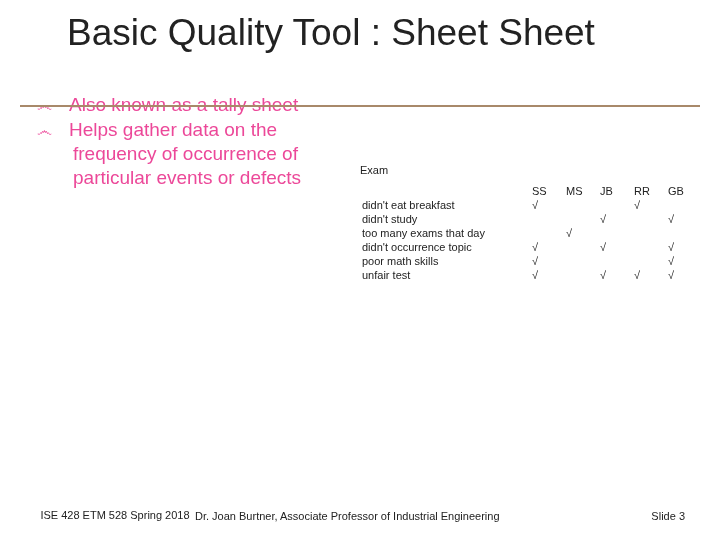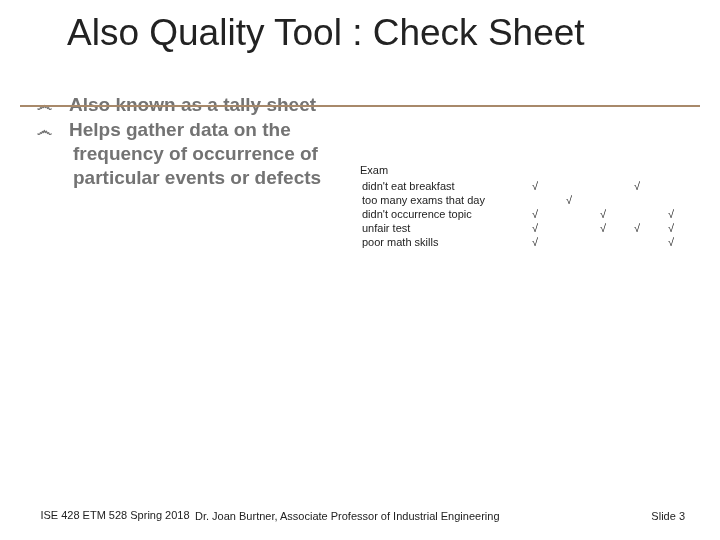--- a/index.html
+++ b/index.html
@@ -27,23 +27,22 @@
     height: 2px;
     background: #a8896a;
   }
   .content {
     display: flex;
     padding: 38px 20px 0 55px;
   }
   .bullets {
     width: 305px;
     font-size: 19px;
-    color: #737373;
+    color: #ec4899;
     line-height: 1.25;
-    font-weight: bold;
   }
   .bullet {
     margin-bottom: 2px;
     text-indent: -18px;
     padding-left: 18px;
   }
   .bullet-icon {
     display: inline-block;
     width: 14px;
     font-family: serif;
@@ -98,21 +97,21 @@
   .footer-right {
     position: absolute;
     right: 35px;
     bottom: 0;
   }
   tr.hdr td { padding-top: 6px; }
 </style>
 </head>
 <body>
 
-<div class="title">Also Quality Tool : Check Sheet</div>
+<div class="title">Basic Quality Tool : Sheet Sheet</div>
 <div class="title-underline"></div>
 
 <div class="content">
   <div class="bullets">
     <div class="bullet">
       <span class="bullet-icon">෴</span><span>Also known as a tally sheet</span>
     </div>
     <div class="bullet">
       <span class="bullet-icon">෴</span><span>Helps gather data on the frequency of occurrence of particular events or defects</span>
     </div>
@@ -126,58 +125,74 @@
     <table>
       <colgroup>
         <col class="rowh">
           <col class="data">
           <col class="data">
           <col class="data">
           <col class="data">
           <col class="data">
       </colgroup>
       <tbody>
+          <tr class="hdr">
+        <td></td>
+        <td>SS</td>
+        <td>MS</td>
+        <td>JB</td>
+        <td>RR</td>
+        <td>GB</td>
+      </tr>
       <tr>
         <td>didn't eat breakfast</td>
         <td>√</td>
         <td></td>
         <td></td>
         <td>√</td>
         <td></td>
       </tr>
       <tr>
+        <td>didn't study</td>
+        <td></td>
+        <td></td>
+        <td>√</td>
+        <td></td>
+        <td>√</td>
+      </tr>
+      <tr>
         <td>too many exams that day</td>
         <td></td>
         <td>√</td>
         <td></td>
         <td></td>
         <td></td>
       </tr>
       <tr>
         <td>didn't occurrence topic</td>
         <td>√</td>
         <td></td>
         <td>√</td>
         <td></td>
         <td>√</td>
       </tr>
       <tr>
+        <td>poor math skills</td>
+        <td>√</td>
+        <td></td>
+        <td></td>
+        <td></td>
+        <td>√</td>
+      </tr>
+      <tr>
         <td>unfair test</td>
         <td>√</td>
         <td></td>
         <td>√</td>
         <td>√</td>
-        <td>√</td>
-      </tr>
-      <tr>
-        <td>poor math skills</td>
-        <td>√</td>
-        <td></td>
-        <td></td>
-        <td></td>
         <td>√</td>
       </tr>
     </tbody>
       </table>
   </div>
 </div>
 
 <div class="footer">
   <div class="footer-left">ISE 428 ETM 528 Spring 2018</div>
   <div class="footer-center">Dr. Joan Burtner, Associate Professor of Industrial Engineering</div>

